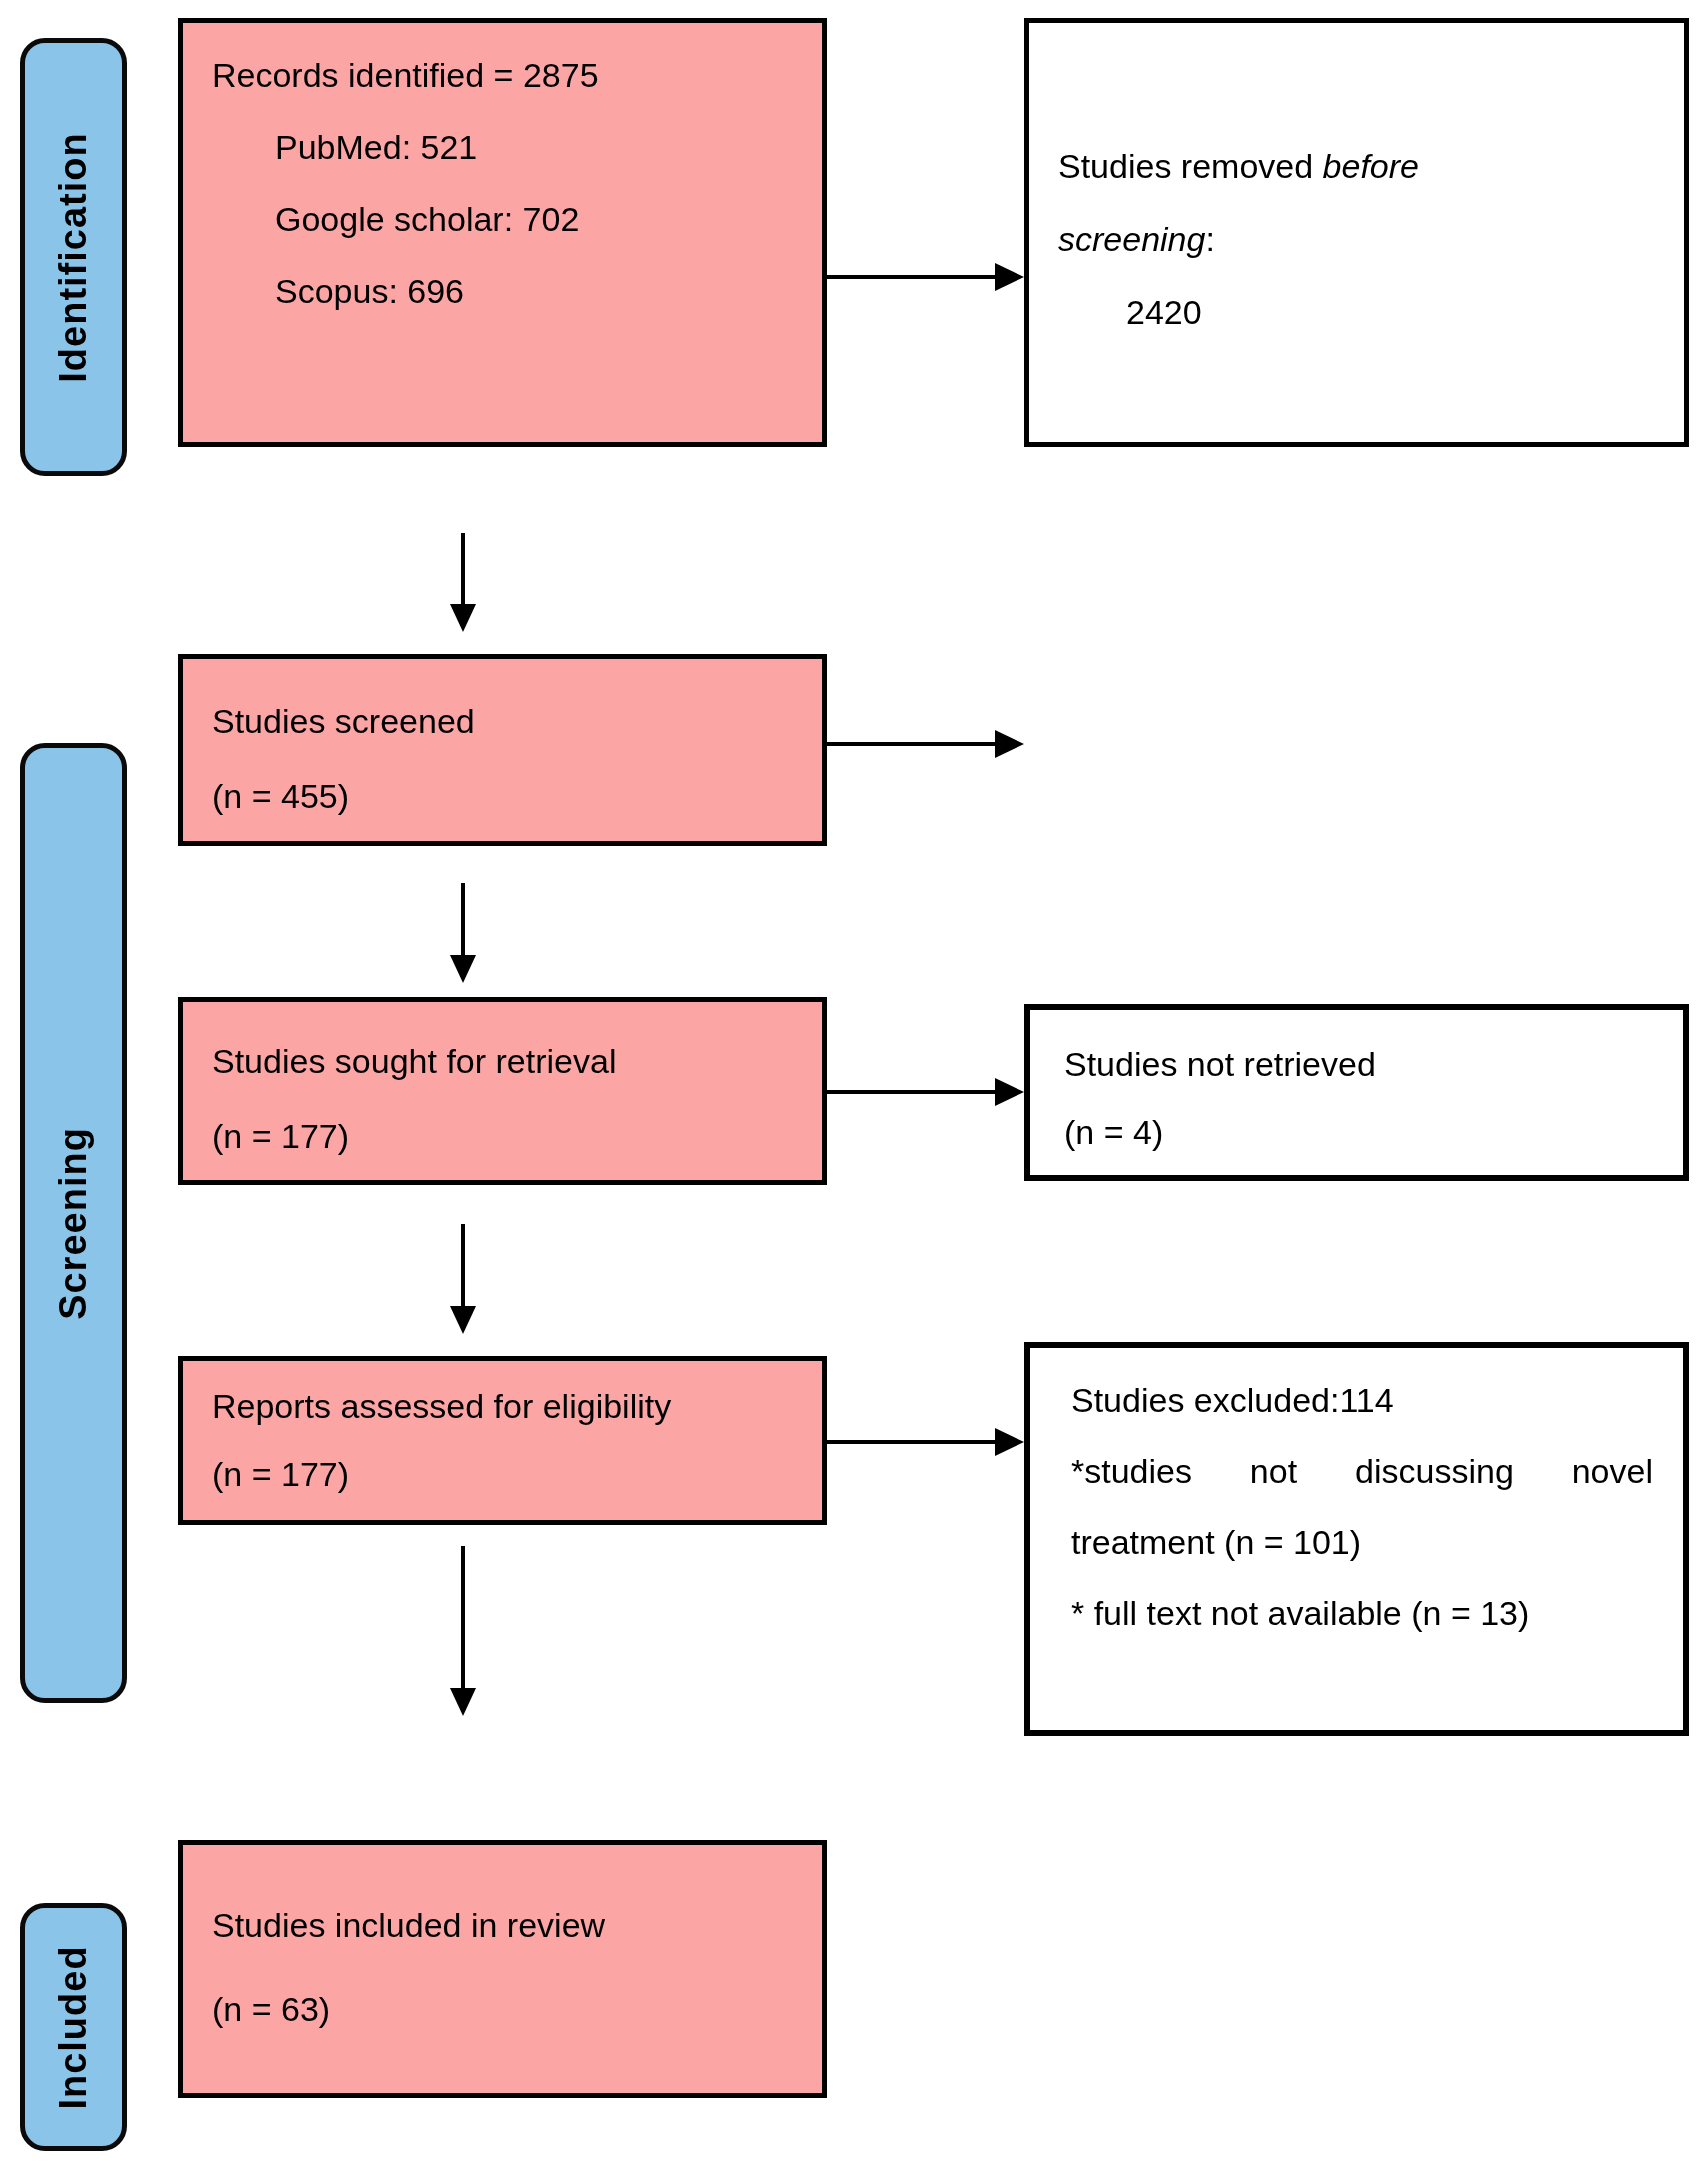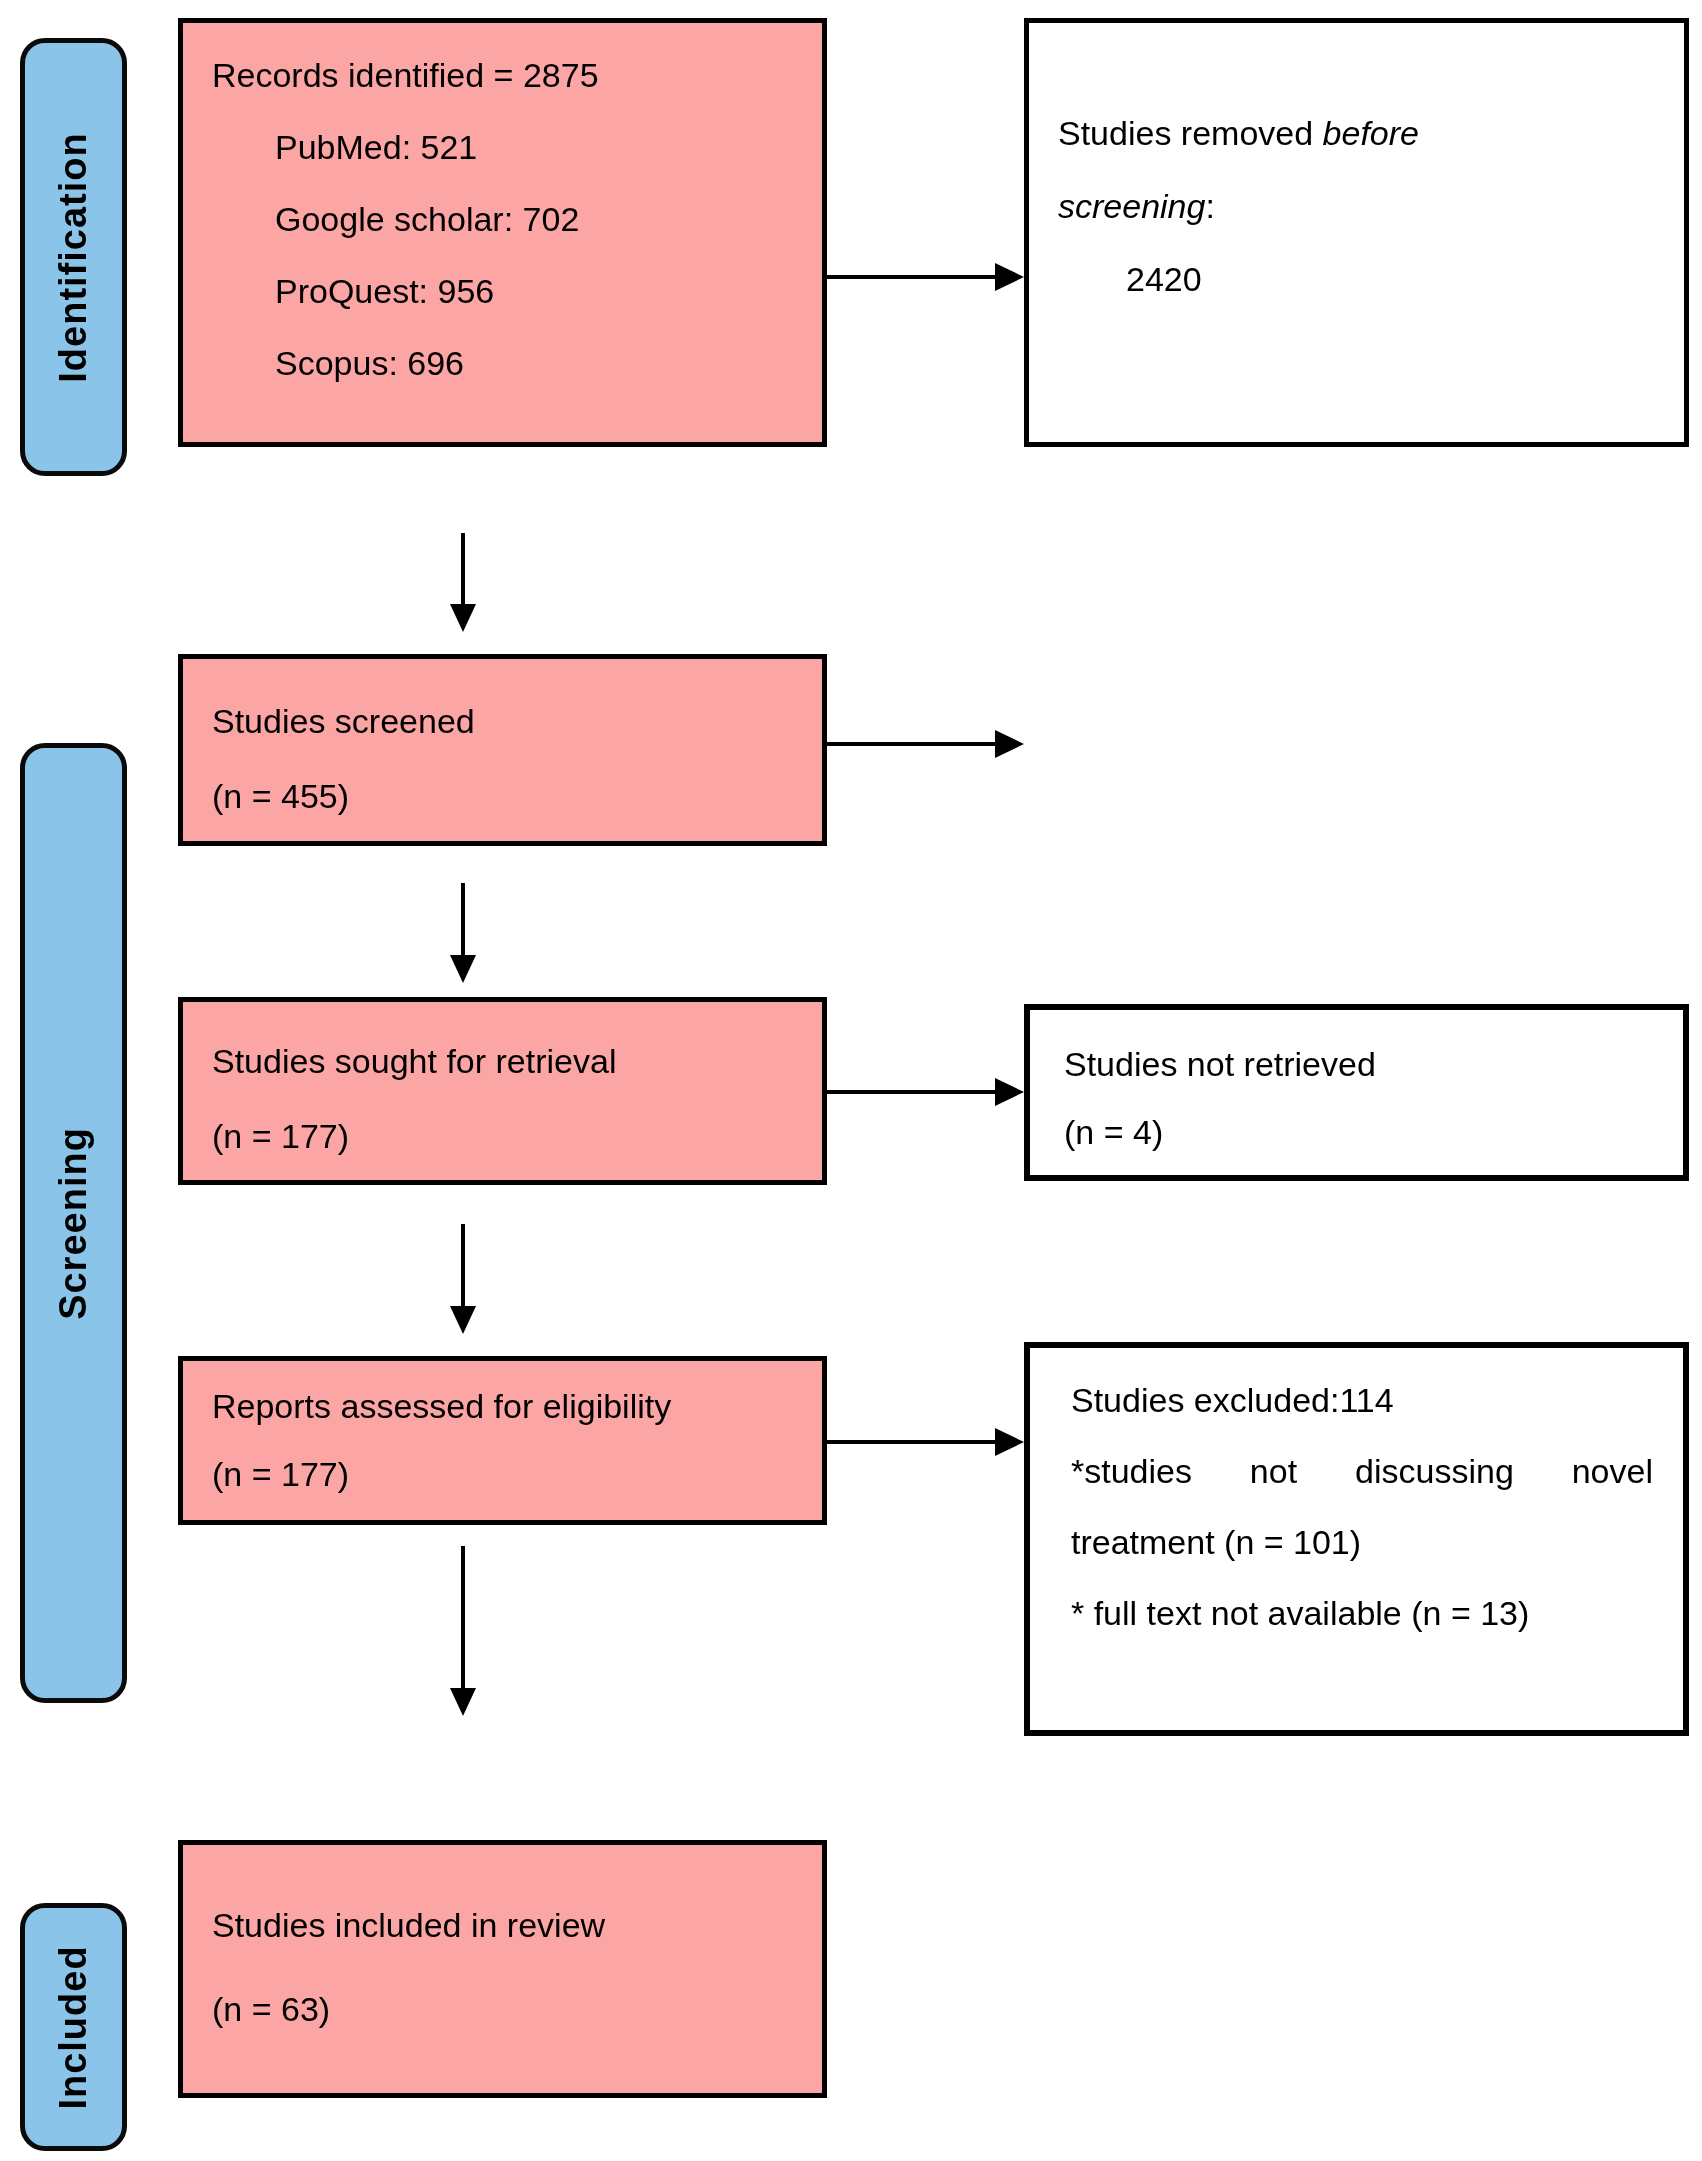--- a/index.html
+++ b/index.html
@@ -56,21 +56,21 @@
 
   .rbox{
     position:absolute;
     left:1024px;
     width:665px;
     background:#ffffff;
     border:6.3px solid #000000;
     box-sizing:border-box;
     font-size:34px;
   }
-  .rbox-removed{top:18px;height:429px;border-width:5.2px;padding:74px 21px 0 29px;line-height:73px;}
+  .rbox-removed{top:18px;height:429px;border-width:5.2px;padding:107px 21px 0 29px;line-height:73px;}
   .rbox-removed .count{margin-left:68px;}
   .rbox-excluded1{top:655px;height:177px;padding:14.6px 21px 0 34px;line-height:75px;}
   .rbox-notretrieved{top:1004px;height:177px;padding:20px 21px 0 34px;line-height:68px;}
   .rbox-excluded2{top:1342px;height:394px;padding:16.7px 30px 0 41px;line-height:71px;}
   .rbox-excluded2 .justified{text-align:justify;}
   .em{font-style:italic;}
 
   
   .vline{position:absolute;width:4.2px;background:#000;left:461px;}
   .vhead{
@@ -107,21 +107,20 @@
     <span class="rail-label">Screening</span>
   </div>
   <div class="rail rail-included">
     <span class="rail-label">Included</span>
   </div>
 
   <div class="fbox box-records">
     <div class="ln">Records identified = 2875</div>
     <div class="ln src">PubMed: 521</div>
     <div class="ln src">Google scholar: 702</div>
-    <div class="ln src">ProQuest: 956</div>
     <div class="ln src">Scopus: 696</div>
   </div>
 
   <div class="fbox box-screened">
     <div class="ln">Studies screened</div>
     <div class="ln">(n = 455)</div>
   </div>
 
   <div class="fbox box-sought">
     <div class="ln">Studies sought for retrieval</div>

